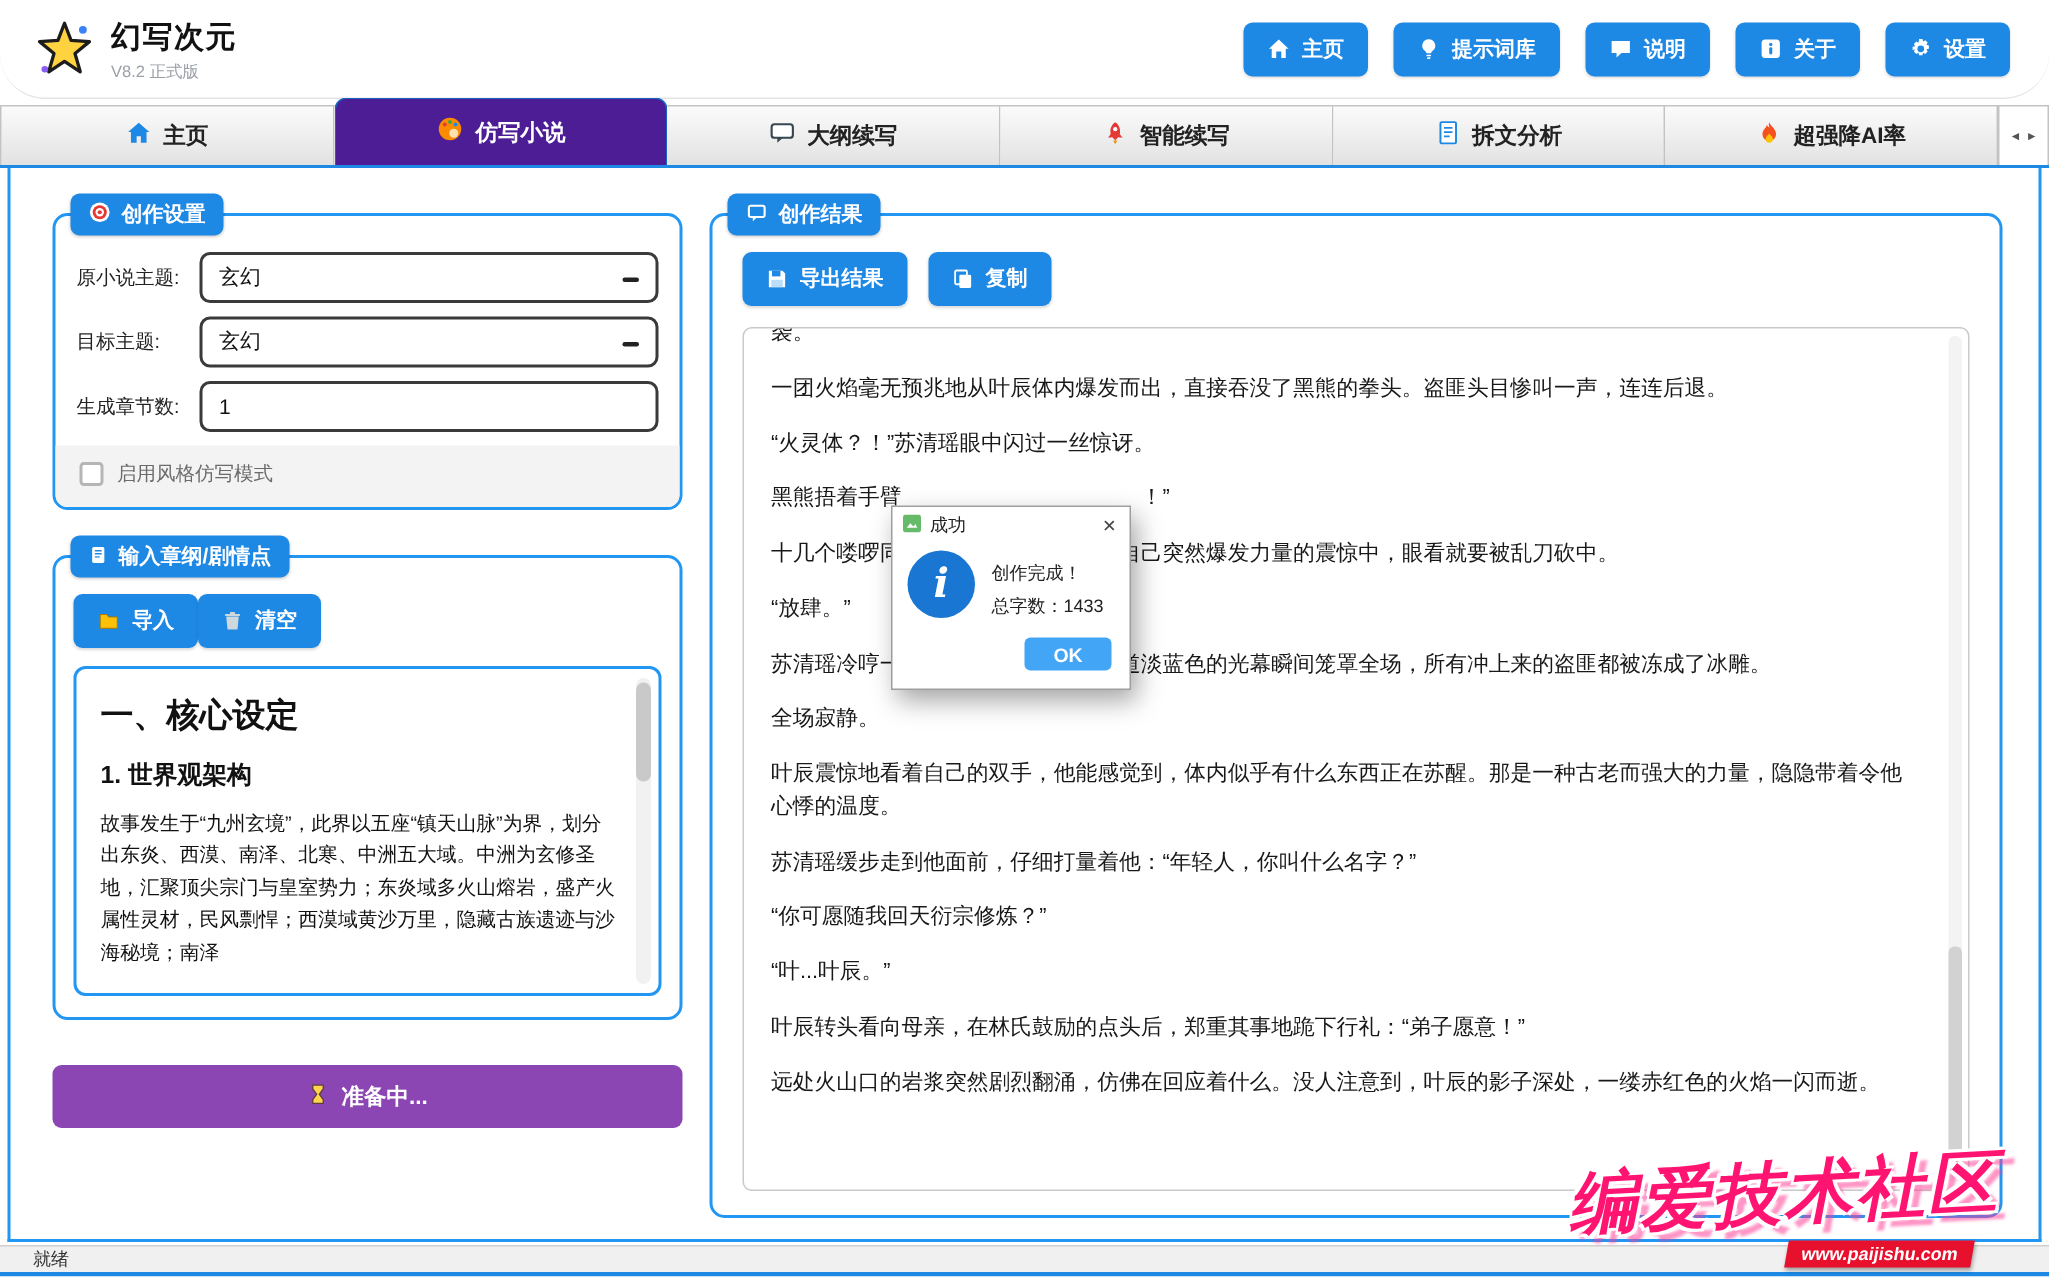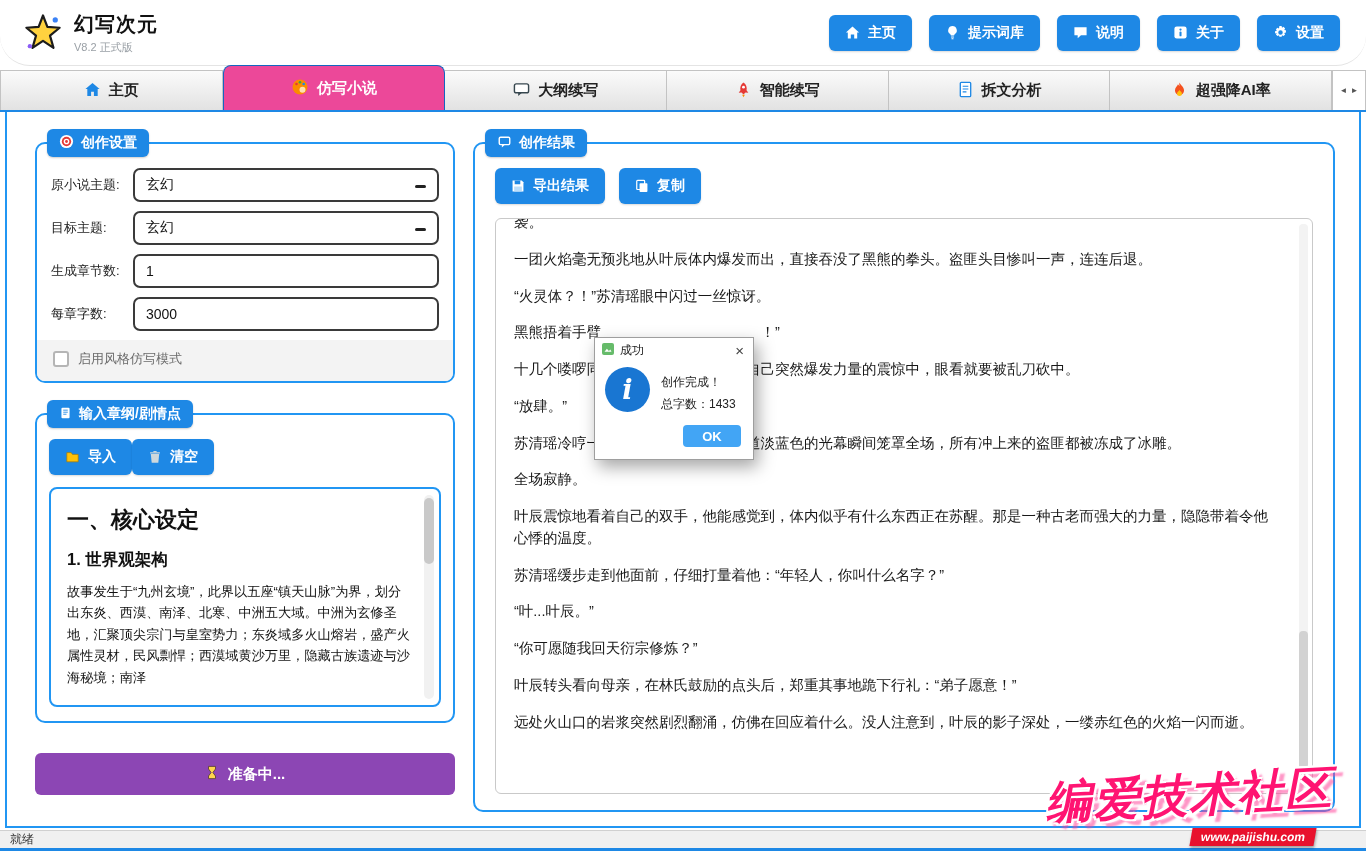--- a/index.html
+++ b/index.html
@@ -26,21 +26,21 @@
   .btn-blue .icn { display:inline-flex; }
 
   
   .tabbar { height:46px; background:#fff; display:flex; align-items:flex-end; border-bottom:2px solid #1E88E5; }
   .tab {
     flex:1; height:40px; display:flex; align-items:center; justify-content:center; gap:8px;
     background:linear-gradient(#fbfbfb,#e2e2e2); border:1px solid #c3c3c3; border-bottom:none;
     font-size:15px; font-weight:bold; color:#222; cursor:pointer;
   }
   .tab + .tab { border-left:none; }
-  .tab.active { background:#ec4899; color:#fff; height:45px; border-radius:8px 8px 0 0; border:1px solid #1565C0; border-bottom:none; }
+  .tab.active { background:#4c1d95; color:#fff; height:45px; border-radius:8px 8px 0 0; border:1px solid #1565C0; border-bottom:none; }
   .tab-arrows {
     width:34px; height:40px; background:#fff; border:1px solid #c3c3c3; border-bottom:none;
     display:flex; align-items:center; justify-content:center; gap:3px; font-size:8px; color:#555; cursor:pointer;
   }
 
   
   .main-wrap { margin:0 5px; height:716px; border:2px solid #2196F3; border-top:none; background:#fff; position:relative; }
   .main { display:flex; gap:18px; padding:30px 24px 14px 28px; height:100%; }
   .left-col { width:420px; flex-shrink:0; display:flex; flex-direction:column; }
   .right-col { flex:1; display:flex; flex-direction:column; }
@@ -113,21 +113,21 @@
   .dialog-msg { font-size:12px; color:#222; line-height:1.8; padding-top:5px; }
   .dialog-footer { display:flex; justify-content:flex-end; padding:8px 12px 12px; }
   .dialog-ok {
     width:58px; height:22px; background:#42A5F5; border:none; border-radius:4px;
     color:#fff; font-weight:bold; font-size:13px; cursor:pointer; font-family:inherit;
   }
 
   
   .statusbar {
     position:absolute; left:0; right:0; bottom:3px; height:18px; background:#f0f0f0;
-    border-top:1px solid #d0d0d0; display:flex; align-items:center; padding-left:10px;
+    border-top:1px solid #d0d0d0; display:flex; align-items:center; padding-left:22px;
     font-size:12px; color:#333;
   }
   .bottom-strip { position:absolute; left:0; right:0; bottom:0; height:3px; background:#1E88E5; }
 
   
   .watermark { position:absolute; left:1016px; top:765px; width:345px; z-index:60; pointer-events:none; text-align:center; }
   .watermark-text {
     font-size:46px; font-weight:bold; font-style:italic; color:#FF1472; letter-spacing:2px;
     transform:rotate(-3deg); display:inline-block;
     text-shadow:2px 2px 0 #fff,-2px -2px 0 #fff,2px -2px 0 #fff,-2px 2px 0 #fff,6px 6px 2px rgba(255,60,150,.55);
@@ -285,24 +285,20 @@
             <span>玄幻</span>
             <span class="select-indicator"></span>
           </div>
         </div>
 
         <div class="field-row">
           <span class="field-label">生成章节数:</span>
           <input class="field-input" value="1" style="">
         </div>
 
-        <div class="field-row">
-          <span class="field-label">每章字数:</span>
-          <input class="field-input" value="3000" style="">
-        </div>
 
         <div class="checkbox-row">
           <span class="checkbox"></span>
           <span class="checkbox-label">启用风格仿写模式</span>
         </div>
       </div>
 
       <div class="group outline-group">
         <div class="chip">
           <span>
@@ -392,22 +388,22 @@
           <p class="clipped">袭。</p>
           <p>一团火焰毫无预兆地从叶辰体内爆发而出，直接吞没了黑熊的拳头。盗匪头目惨叫一声，连连后退。</p>
           <p>“火灵体？！”苏清瑶眼中闪过一丝惊讶。</p>
           <p>黑熊捂着手臂　　　　　　　　　　　！”</p>
           <p>十几个喽啰同　　　　　　　　　在自己突然爆发力量的震惊中，眼看就要被乱刀砍中。</p>
           <p>“放肆。”</p>
           <p>苏清瑶冷哼一声，袖袍轻挥。　　一道淡蓝色的光幕瞬间笼罩全场，所有冲上来的盗匪都被冻成了冰雕。</p>
           <p>全场寂静。</p>
           <p>叶辰震惊地看着自己的双手，他能感觉到，体内似乎有什么东西正在苏醒。那是一种古老而强大的力量，隐隐带着令他心悸的温度。</p>
           <p>苏清瑶缓步走到他面前，仔细打量着他：“年轻人，你叫什么名字？”</p>
+          <p>“你可愿随我回天衍宗修炼？”</p>
           <p>“叶...叶辰。”</p>
-          <p>“你可愿随我回天衍宗修炼？”</p>
           <p>叶辰转头看向母亲，在林氏鼓励的点头后，郑重其事地跪下行礼：“弟子愿意！”</p>
           <p>远处火山口的岩浆突然剧烈翻涌，仿佛在回应着什么。没人注意到，叶辰的影子深处，一缕赤红色的火焰一闪而逝。</p>
           <div class="rb-track"></div>
           <div class="rb-thumb"></div>
         </div>
       </div>
     </div>
 
   </div>
 </div>

